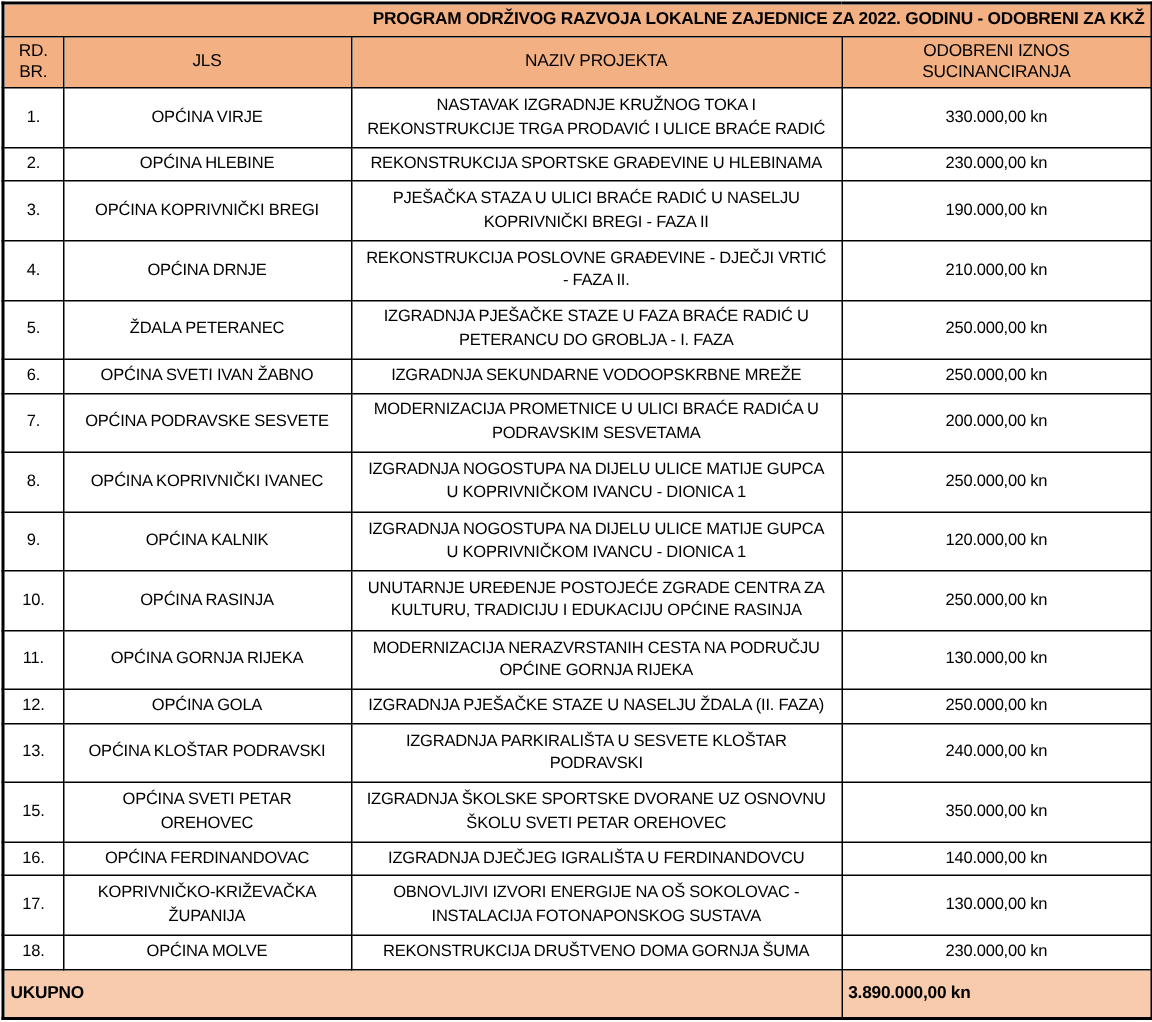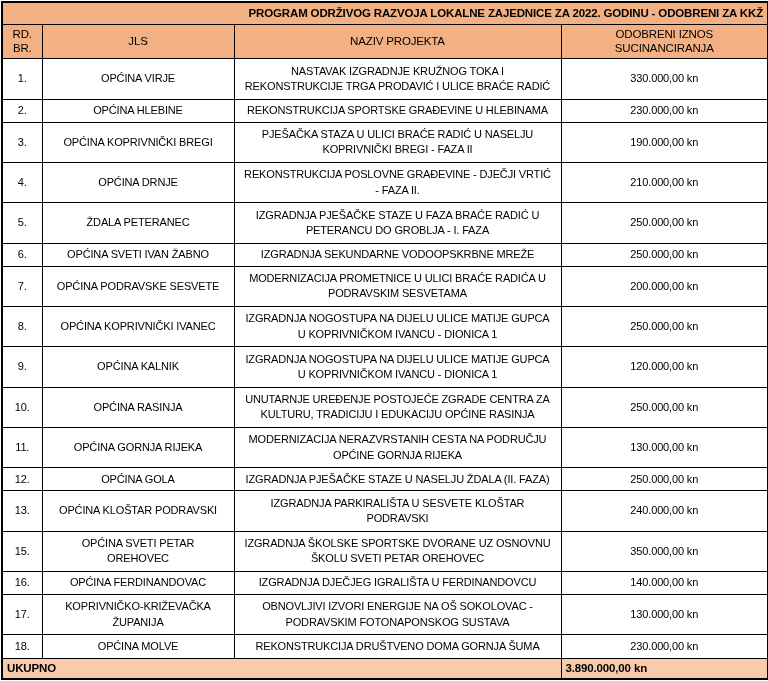--- a/index.html
+++ b/index.html
@@ -61,21 +61,21 @@
     vertical-align: middle;
     padding: 2px 8px;
     line-height: 1.4;
   }
   .data-row td.num { padding: 2px 2px; }
   .total-row td {
     background: var(--total-fill, #F8CBAD);
     font-weight: 700;
     font-size: 11.5px;
     vertical-align: middle;
-    height: 21px;
+    height: 33px;
     padding: 2px 4px;
   }
   .total-label { text-align: left; }
   .total-amount { }
 </style>
 </head>
 <body>
 
 <div class="page">
   <table class="program-table">
@@ -184,21 +184,21 @@
   </tr>
         <tr class="data-row">
     <td class="num">16.</td>
     <td class="jls">OPĆINA FERDINANDOVAC</td>
     <td class="project">IZGRADNJA DJEČJEG IGRALIŠTA U FERDINANDOVCU</td>
     <td class="amount">140.000,00 kn</td>
   </tr>
         <tr class="data-row">
     <td class="num">17.</td>
     <td class="jls">KOPRIVNIČKO-KRIŽEVAČKA ŽUPANIJA</td>
-    <td class="project">OBNOVLJIVI IZVORI ENERGIJE NA OŠ SOKOLOVAC - PODRAVSKIM FOTONAPONSKOG SUSTAVA</td>
+    <td class="project">OBNOVLJIVI IZVORI ENERGIJE NA OŠ SOKOLOVAC - INSTALACIJA FOTONAPONSKOG SUSTAVA</td>
     <td class="amount">130.000,00 kn</td>
   </tr>
         <tr class="data-row">
     <td class="num">18.</td>
     <td class="jls">OPĆINA MOLVE</td>
     <td class="project">REKONSTRUKCIJA DRUŠTVENO DOMA GORNJA ŠUMA</td>
     <td class="amount">230.000,00 kn</td>
   </tr>
       </tbody>
     <tfoot>

